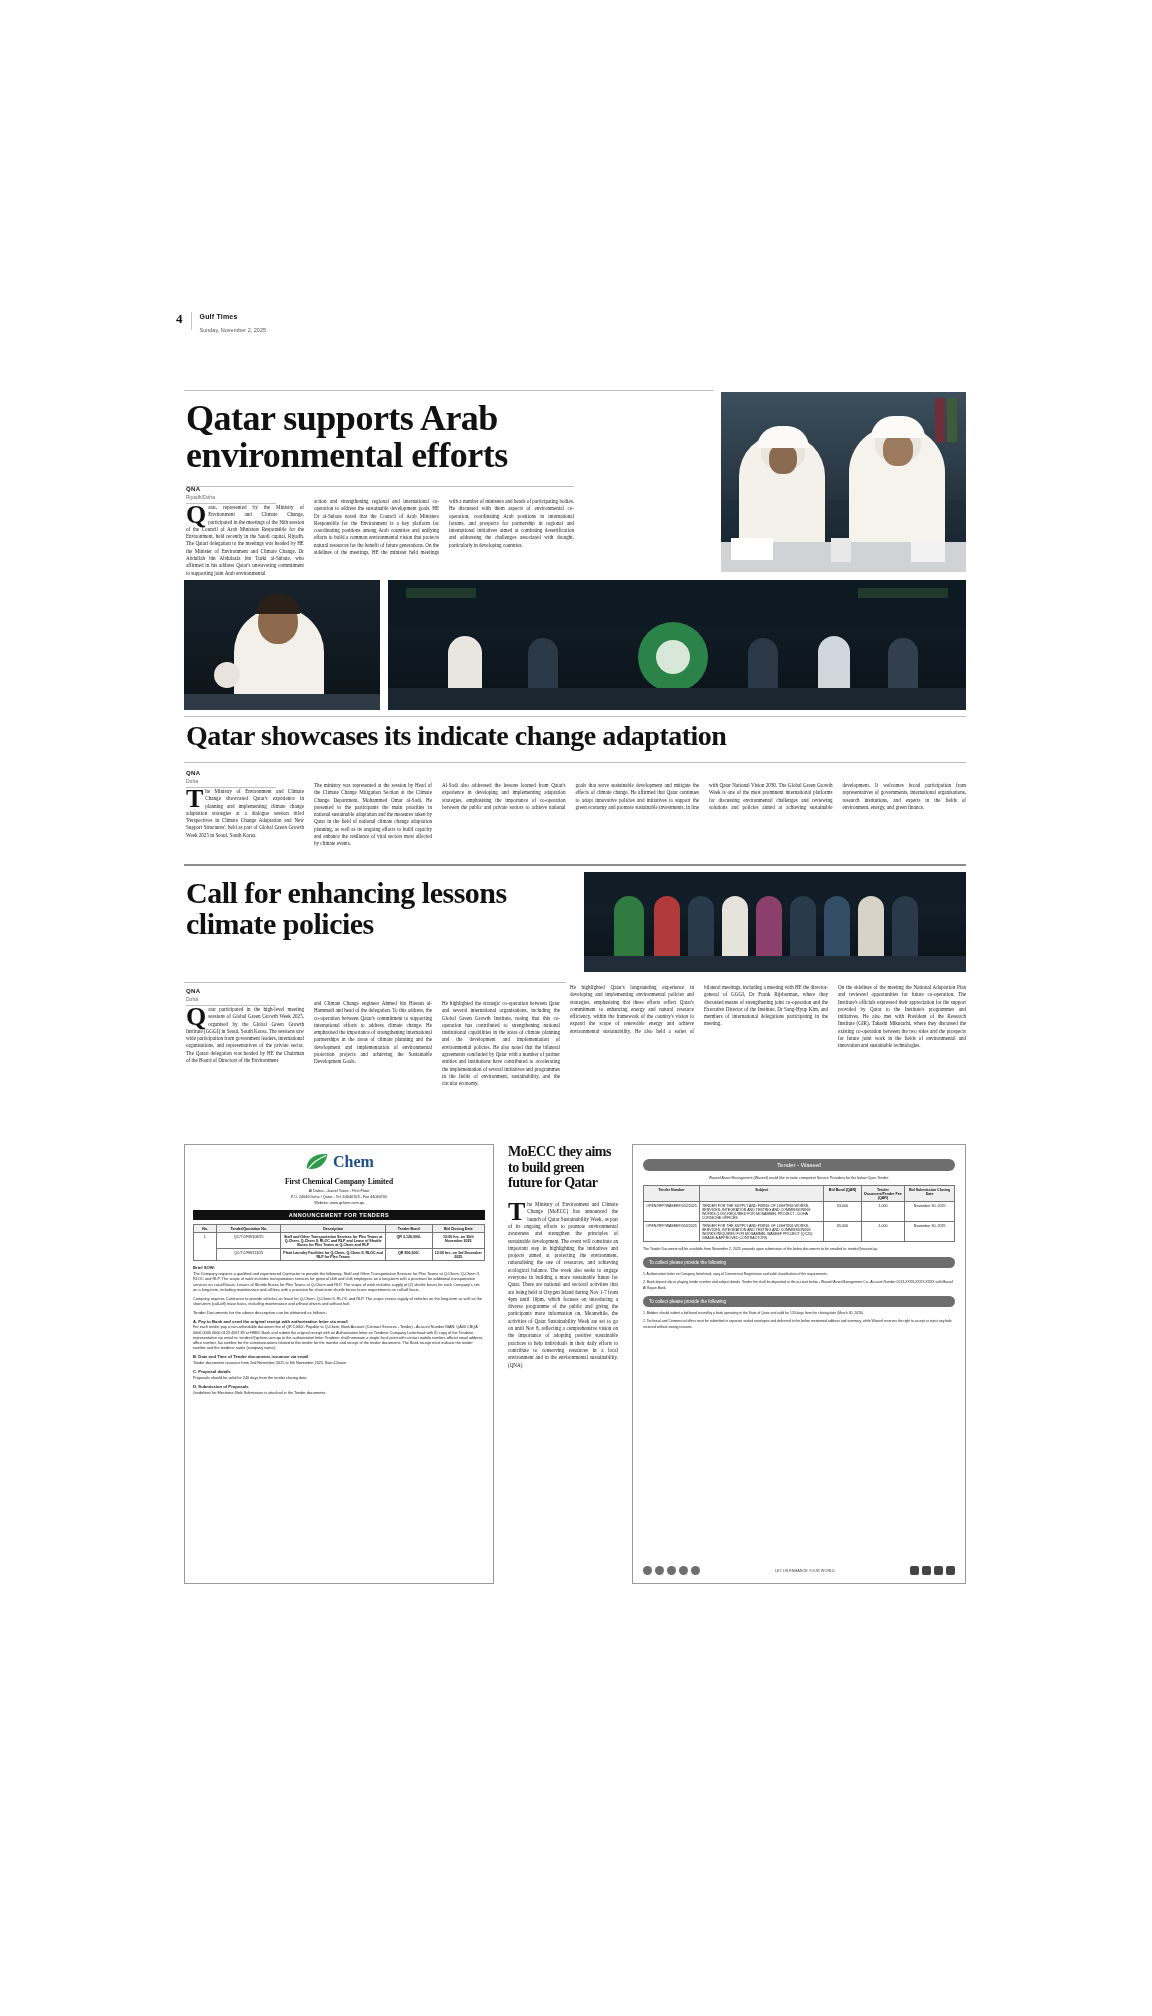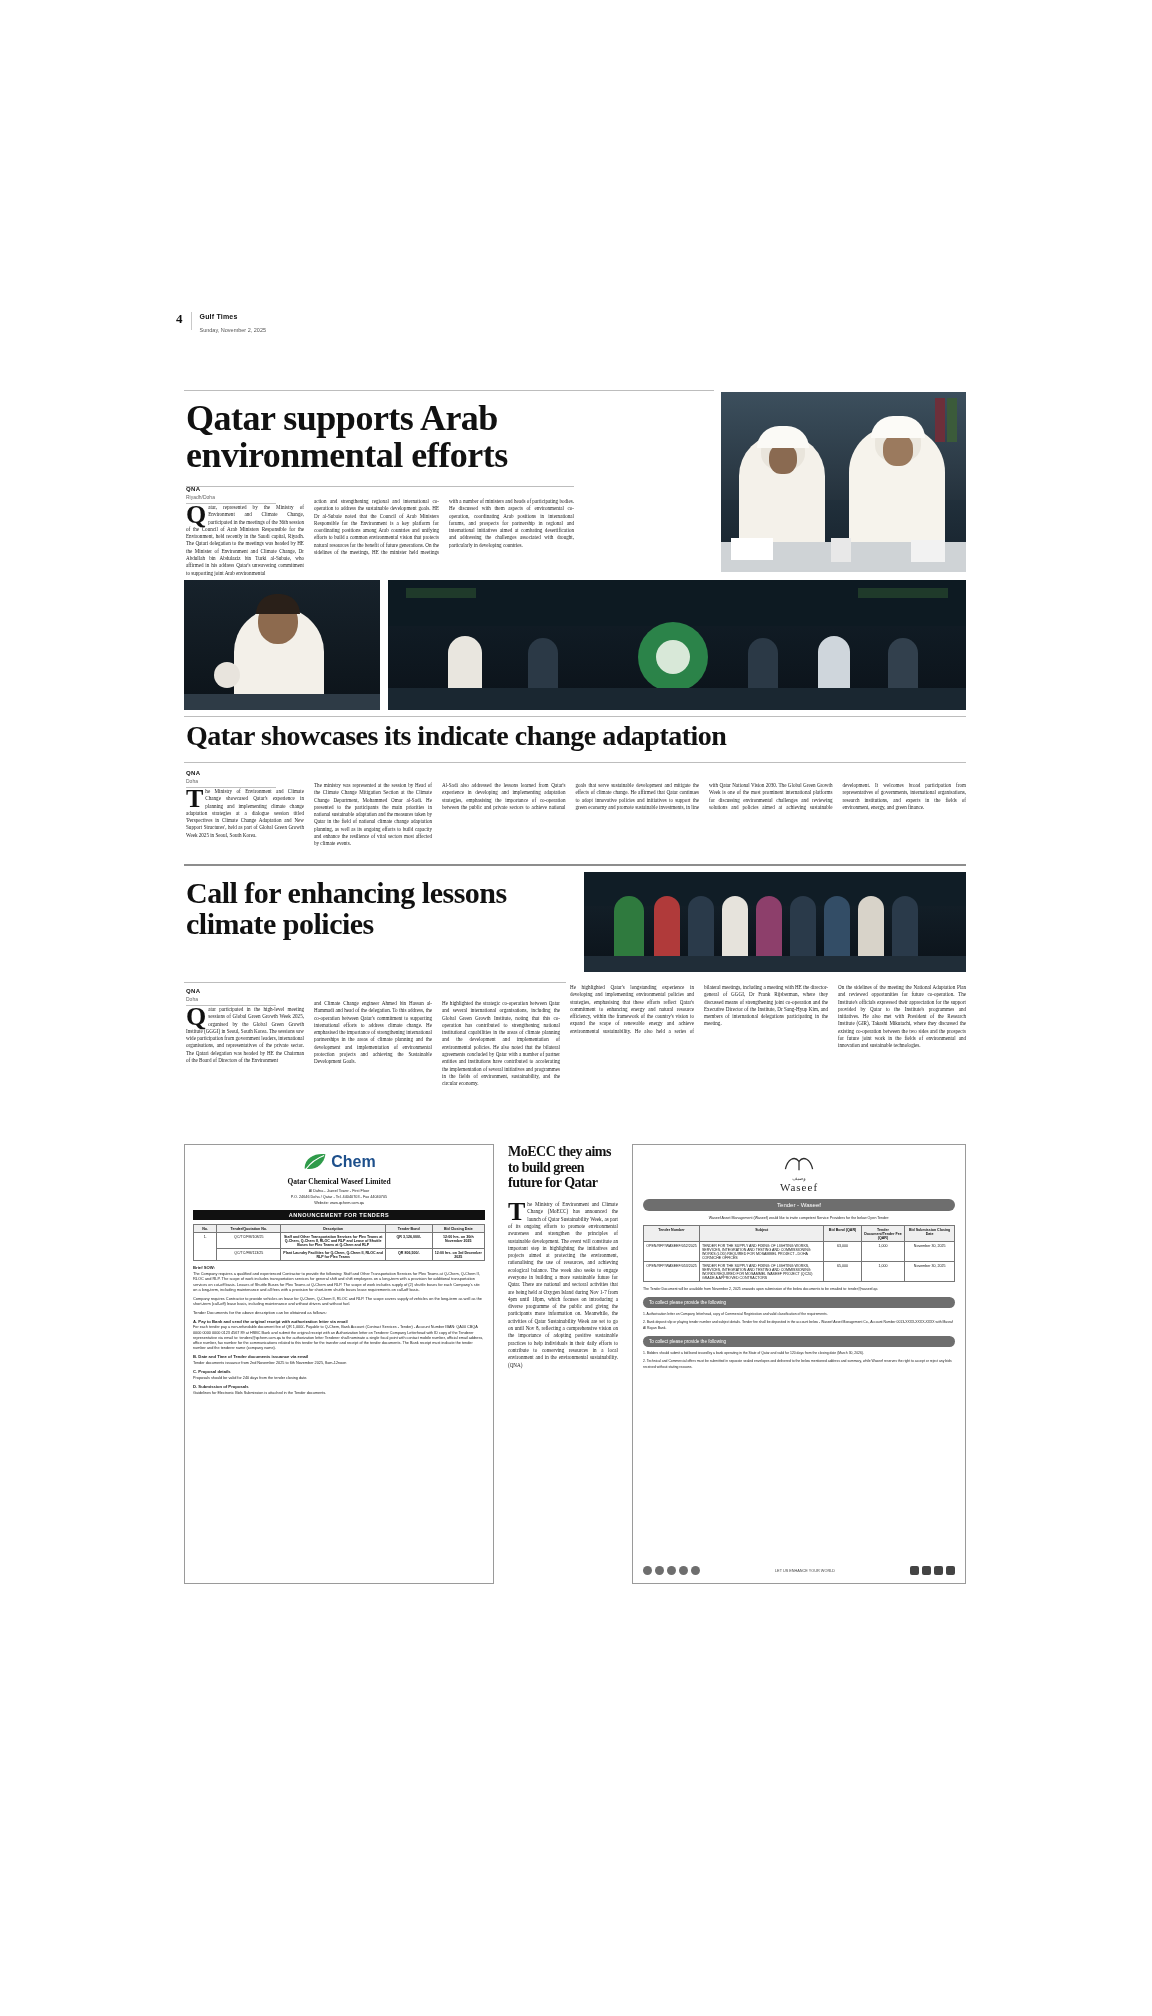--- a/index.html
+++ b/index.html
@@ -305,23 +305,23 @@
     </div>
 
     <div class="ad-box" style="left:8px; top:832px; width:310px; height:440px;">
       <div style="padding:6px 8px;">
 
         <div style="display:flex;align-items:center;justify-content:center;gap:3px;margin-bottom:4px;">
           <svg width="26" height="22" viewBox="0 0 40 32" aria-hidden="true">
             <path d="M4 26 C4 8 22 2 36 4 C34 20 20 30 4 26 Z" fill="#2f9b4a"></path>
             <path d="M6 27 C14 16 26 9 34 6" stroke="#ffffff" stroke-width="1.6" fill="none"></path>
           </svg>
-          <span style="font-family:Liberation Sans, sans-serif;font-size:16px;font-weight:bold;color:#1d4f8b;">Chem</span>
+          <span style="font-family:Liberation Serif, serif;font-size:16px;font-weight:bold;color:#1d4f8b;">Chem</span>
         </div>
-        <div style="text-align:center;font-family:'Liberation Serif',serif;font-size:7.5px;font-weight:bold;color:#111;">Qatar Chemical Waseef Limited</div>
+        <div style="text-align:center;font-family:'Liberation Serif',serif;font-size:7.5px;font-weight:bold;color:#111;">First Chemical Company Limited</div>
         <div style="text-align:center;margin-top:2px;">
           <div class="tiny" style="font-size:3.8px;">Al Dafna - Jazeel Tower - First Floor</div>
           <div class="tiny" style="font-size:3.8px;">P.O. 24646 Doha / Qatar - Tel. 44040703 - Fax 44040705</div>
           <div class="tiny" style="font-size:3.8px;">Website: www.qchem.com.qa</div>
         </div>
         <div style="margin-top:4px;background:#111;color:#fff;text-align:center;font-family:'Liberation Sans',sans-serif;font-size:5.5px;font-weight:bold;padding:2px 0;letter-spacing:.5px;">ANNOUNCEMENT FOR TENDERS</div>
 
         <table class="adtab" style="margin-top:4px;">
           <tbody>
               <tr>
@@ -363,28 +363,20 @@
       </div>
     </div>
 
     <div style="position:absolute; left:332px; top:832px; width:110px; height:440px;">
       <div class="headline" style="font-size:14px; line-height:1.12;">MoECC they aims to build green future for Qatar</div>
       <div class="col-body dropcap" style="margin-top:10px; height:380px; overflow:hidden;">The Ministry of Environment and Climate Change (MoECC) has announced the launch of Qatar Sustainability Week, as part of its ongoing efforts to promote environmental awareness and strengthen the principles of sustainable development. The event will constitute an important step in highlighting the initiatives and projects aimed at protecting the environment, rationalising the use of resources, and achieving ecological balance. The week also seeks to engage everyone in building a more sustainable future for Qatar. There are national and sectoral activities that are being held at Oxygen Island during Nov 1-7 from 4pm until 10pm, which focuses on introducing a diverse programme of the public and giving the participants more information on. Meanwhile, the activities of Qatar Sustainability Week are set to go on until Nov 8, reflecting a comprehensive vision on the importance of adopting positive sustainable practices to help individuals in their daily efforts to contribute to conserving resources in a local environment and in the environmental sustainability. (QNA)</div>
     </div>
 
     <div class="ad-box" style="left:456px; top:832px; width:334px; height:440px;">
       <div style="padding:8px 10px;">
-        <div style="text-align:center;">
-          <svg width="34" height="20" viewBox="0 0 60 34" aria-hidden="true">
-            <path d="M6 28 C10 10 22 4 30 14 C38 4 50 10 54 28" stroke="#2d2d2d" stroke-width="2.2" fill="none"></path>
-            <path d="M30 14 L30 30" stroke="#2d2d2d" stroke-width="2.2" fill="none"></path>
-          </svg>
-          <div style="font-family:'Liberation Sans',sans-serif;font-size:5px;color:#444;margin-top:-2px;">وصيف</div>
-          <div style="font-family:'Liberation Serif',serif;font-size:11px;color:#2b2b2b;letter-spacing:1px;">Waseef</div>
-        </div>
 
         <div class="wsf-head" style="margin-top:6px;">Tender - Waseef</div>
         <div class="tiny" style="font-size:3.6px;margin-top:4px;text-align:center;">Waseef Asset Management (Waseef) would like to invite competent Service Providers for the below Open Tender:</div>
 
         <table class="adtab" style="margin-top:4px;">
           <tbody>
               <tr>
             <th style="width:18%">Tender Number</th>
             <th style="width:40%">Subject</th>
             <th style="width:12%">Bid Bond (QAR)</th>

